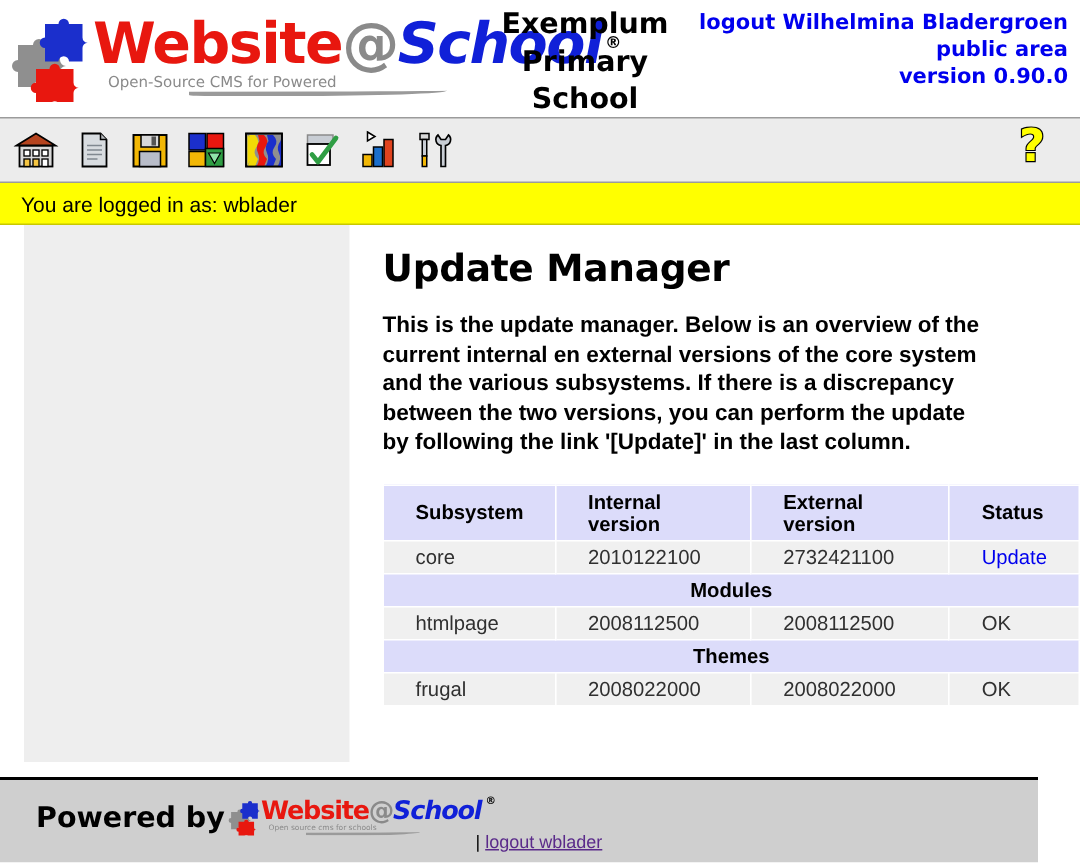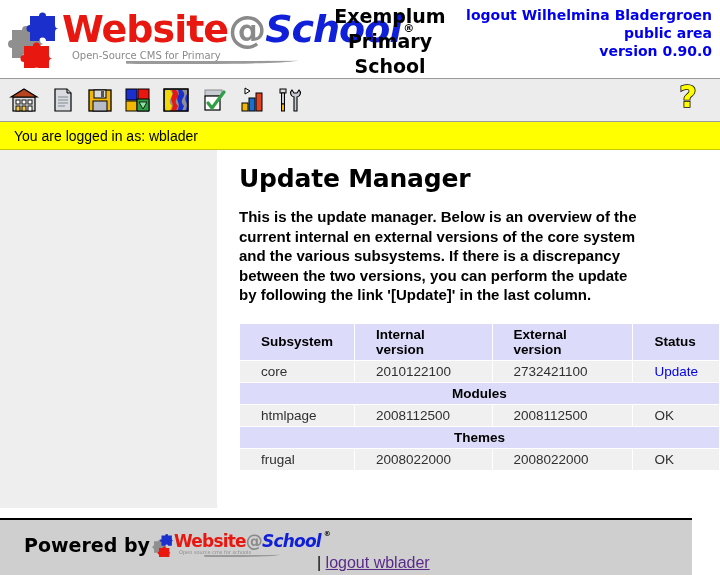--- a/index.html
+++ b/index.html
@@ -128,20 +128,21 @@
     font-size: 14px;
     color: #000;
   }
 
   
   .body-area {
     position: relative;
     height: 360px;
     background: #ffffff;
     display: flex;
+    margin-left: 16px;
   }
   .sidebar {
     width: 218px;
     background: #eeeeee;
     border-right: 1px solid #ffffff;
     height: 358px;
   }
   .content {
     flex: 1;
     padding: 14px 0 0 21px;
@@ -245,21 +246,21 @@
   .mini-swoosh {
     position: absolute;
     left: 52px; top: 23px;
     width: 76px; height: 4px;
     border-bottom: 2px solid #9a9a9a;
     border-radius: 0 0 60% 10%;
   }
   .footer-logout {
     position: absolute;
     left: 293px; top: 26px;
-    font-size: 16px;
+    font-size: 12px;
     color: #000;
   }
   .footer-logout a {
     color: #5a2a8a;
     text-decoration: underline;
   }
 </style>
 </head>
 <body>
 
@@ -277,21 +278,21 @@
 
           <path d="M16 36 h9 a3.5 3.5 0 0 1 3.5 -3.5 a3.5 3.5 0 0 1 3.5 3.5 h9 v9 a3.5 3.5 0 0 0 3.5 3.5 a3.5 3.5 0 0 0 -3.5 3.5 v9 h-9 a3.5 3.5 0 0 0 -3.5 -3.5 a3.5 3.5 0 0 0 -3.5 3.5 h-9 v-9 a3.5 3.5 0 0 1 -3.5 -3.5 a3.5 3.5 0 0 1 3.5 -3.5 z" fill="#e8170f"></path>
         </svg>
       </div>
       <div class="logo-text">
         <div class="logo-word" style="position:relative;">
           <span class="lw-red">Website</span><span class="lw-gray">@</span><span class="lw-blue">School</span>
           <span class="logo-reg">®</span>
         </div>
       </div>
-      <div class="logo-tag">Open-Source CMS for Primary</div>
+      <div class="logo-tag">Open-Source CMS for Powered</div>
       <div class="logo-swoosh"></div>
     </div>
 
     <div class="school-name">
       <div>Exemplum</div>
       <div>Primary School</div>
     </div>
 
     <div class="account-block">
       <div>logout Wilhelmina Bladergroen</div>

